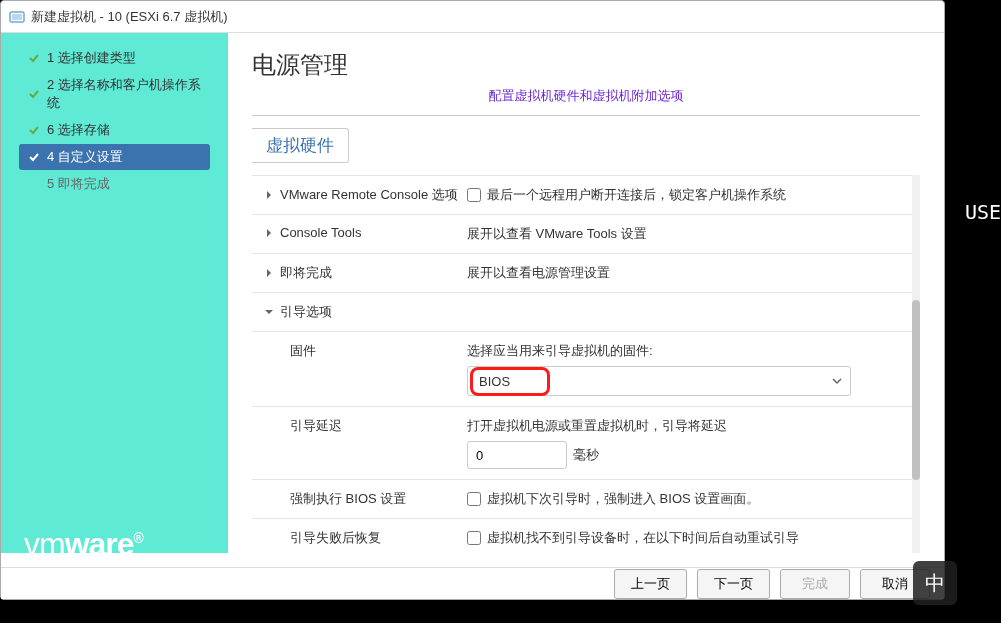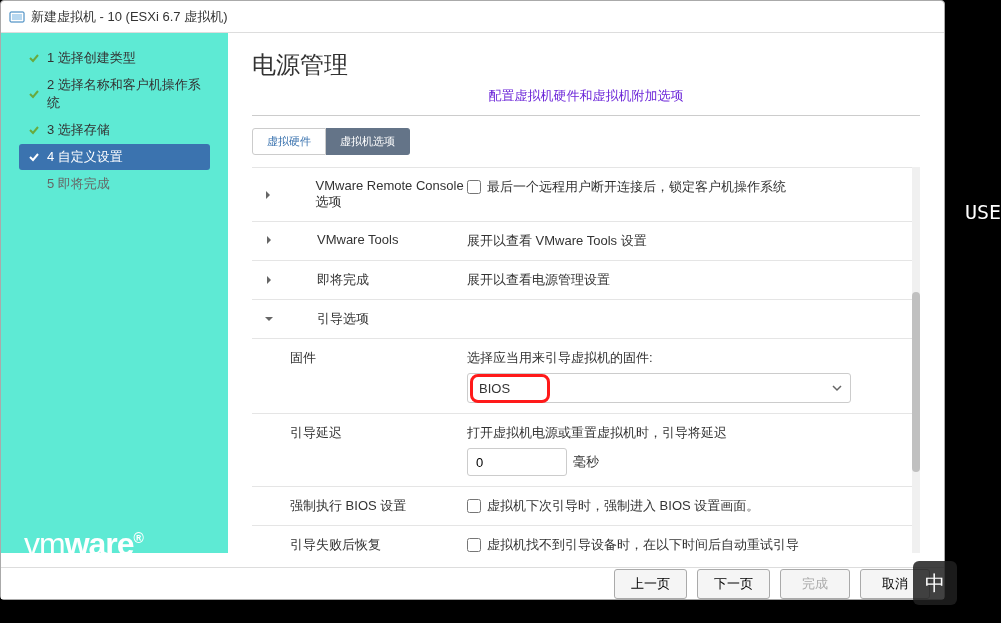--- a/index.html
+++ b/index.html
@@ -137,21 +137,21 @@
       margin-bottom: 12px;
     }
 
     .tabs {
       display: flex;
       margin-bottom: 12px;
     }
 
     .tab {
       padding: 5px 14px;
-      font-size: 11px;
+      font-size: 17px;
       border: 1px solid #ccc;
       color: #3b73af;
       cursor: pointer;
       background: #fff;
     }
 
     .tab.active {
       background: #647488;
       color: #fff;
       border-color: #647488;
@@ -202,21 +202,20 @@
     .setting-row:first-child {
       border-top: none;
     }
 
     .setting-label {
       width: 215px;
       padding-left: 12px;
       display: flex;
       align-items: center;
       color: #333;
-      gap: 37px;
     }
 
     .setting-label.sub {
       padding-left: 38px;
     }
 
     .disclosure {
       width: 10px;
       height: 10px;
       margin-right: 6px;
@@ -382,21 +381,21 @@
             </svg>
         </span>
         <span class="step-label">2 选择名称和客户机操作系统</span>
       </div>
       <div class="wizard-step done">
         <span class="check-icon">
           <svg width="12" height="12" viewBox="0 0 12 12">
               <path d="M2 6 L5 9 L10 3" fill="none" stroke="#69aa3e" stroke-width="2"></path>
             </svg>
         </span>
-        <span class="step-label">3 选择存储</span>
+        <span class="step-label">6 选择存储</span>
       </div>
       <div class="wizard-step active">
         <span class="check-icon">
           <svg width="12" height="12" viewBox="0 0 12 12">
               <path d="M2 6 L5 9 L10 3" fill="none" stroke="#fff" stroke-width="2"></path>
             </svg>
         </span>
         <span class="step-label">4 自定义设置</span>
       </div>
       <div class="wizard-step pending">
@@ -404,21 +403,20 @@
       </div>
     </div>
 
     <div class="main-panel">
       <h1 class="main-title">电源管理</h1>
       <div class="main-subtitle">配置虚拟机硬件和虚拟机附加选项</div>
       <hr class="hr-line">
 
       <div class="tabs">
         <div class="tab">虚拟硬件</div>
-        <div class="tab active">虚拟机选项</div>
       </div>
 
       <div class="settings-scroll">
         <div class="scrollbar-track">
           <div class="scrollbar-thumb"></div>
         </div>
 
         <div class="setting-row">
           <div class="setting-label">
             <span class="disclosure">
@@ -436,21 +434,21 @@
           </div>
         </div>
 
         <div class="setting-row">
           <div class="setting-label">
             <span class="disclosure">
               <svg width="8" height="8" viewBox="0 0 8 8">
                   <path d="M2 0 L6 4 L2 8 Z" fill="#666"></path>
                 </svg>
             </span>
-            <span>VMware Tools</span>
+            <span>Console Tools</span>
           </div>
           <div class="setting-value">展开以查看 VMware Tools 设置</div>
         </div>
 
         <div class="setting-row">
           <div class="setting-label">
             <span class="disclosure">
               <svg width="8" height="8" viewBox="0 0 8 8">
                   <path d="M2 0 L6 4 L2 8 Z" fill="#666"></path>
                 </svg>

